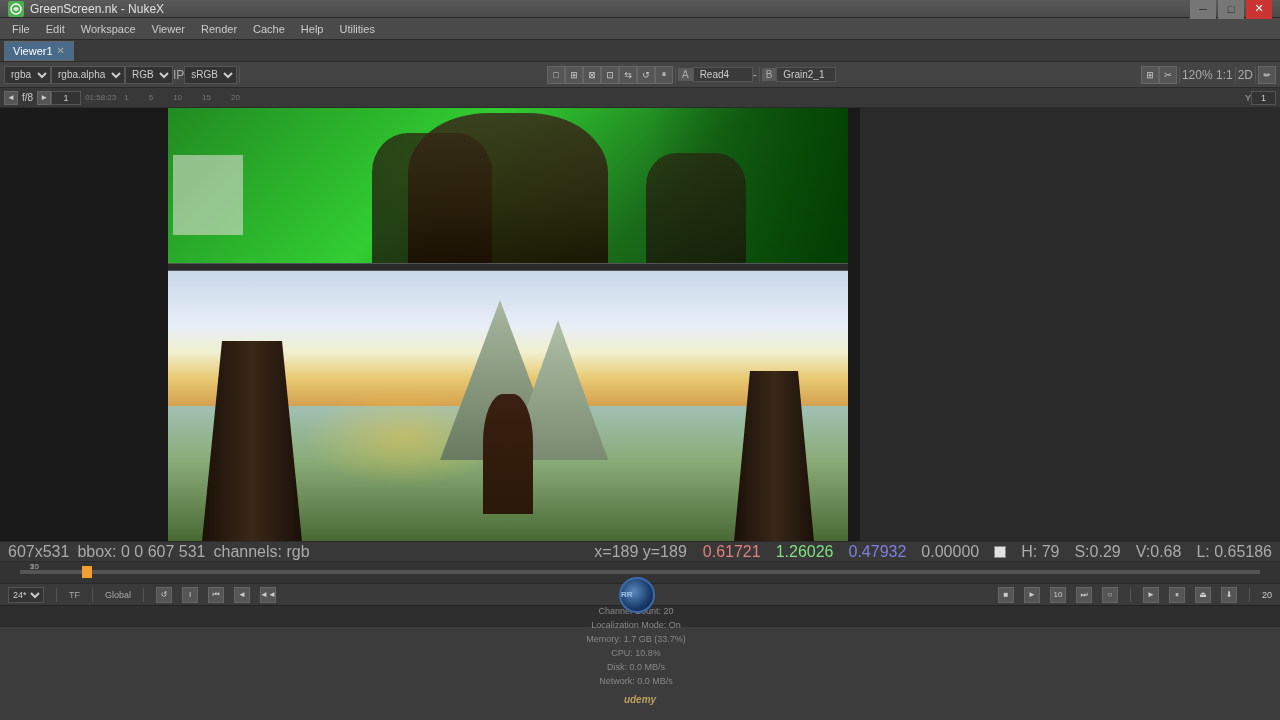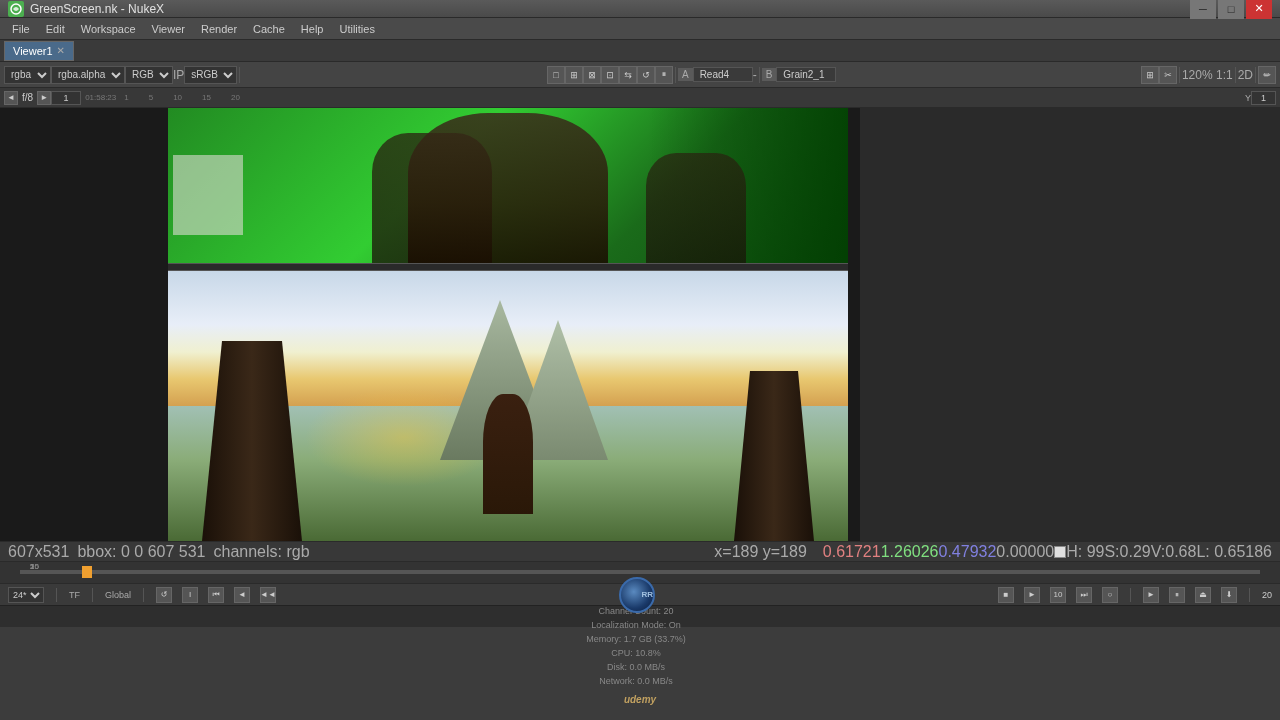--- a/index.html
+++ b/index.html
@@ -408,21 +408,21 @@
       color: #aaa;
       gap: 8px;
       text-align: right;
     }
     .status-coords {
       margin-left: auto;
       margin-right: 8px;
     }
     .status-color-values {
       display: flex;
-      gap: 0;
+      gap: 15px;
       align-items: center;
     }
     .color-swatch {
       width: 12px;
       height: 12px;
       background: #e0e0e0;
       border: 1px solid #888;
     }
 
     
@@ -638,21 +638,21 @@
   <span>607x531</span>
   <span>bbox: 0 0 607 531</span>
   <span>channels: rgb</span>
   <span class="status-coords">x=189 y=189</span>
   <div class="status-color-values">
     <span style="color:#e08080;">0.61721</span>
     <span style="color:#80e080;">1.26026</span>
     <span style="color:#8080e0;">0.47932</span>
     <span>0.00000</span>
     <div class="color-swatch"></div>
-    <span>H: 99</span>
+    <span>H: 79</span>
     <span>S:0.29</span>
     <span>V:0.68</span>
     <span>L: 0.65186</span>
   </div>
 </div>
 
 <div id="timeline-scrubber">
   <div class="scrubber-track">
     <div class="scrubber-handle"></div>
   </div>
@@ -676,21 +676,21 @@
   <span style="font-size:9px;color:#aaa;">Global</span>
   <div class="pb-separator"></div>
   <div class="pb-btn">↺</div>
   <div class="pb-btn">I</div>
   <div class="pb-btn">⏮</div>
   <div class="pb-btn">◄</div>
   <div class="pb-btn">◄◄</div>
   <div class="pb-spacer"></div>
 
   <div style="width:80px;height:18px;position:relative;display:flex;align-items:center;justify-content:center;">
-    <div style="width:36px;height:36px;border-radius:50%;background:radial-gradient(circle at 40% 40%, #5a8ac0 0%, #1a3a6a 60%, #0a1a3a 100%);border:2px solid #3a6aaa;display:flex;align-items:center;justify-content:flex-end;position:absolute;">
+    <div style="width:36px;height:36px;border-radius:50%;background:radial-gradient(circle at 40% 40%, #5a8ac0 0%, #1a3a6a 60%, #0a1a3a 100%);border:2px solid #3a6aaa;display:flex;align-items:center;justify-content:flex-start;position:absolute;">
       <span style="font-size:8px;color:#a0c0e0;font-weight:bold;">RR</span>
     </div>
   </div>
 
   <div class="pb-spacer"></div>
   <div class="pb-btn">■</div>
   <div class="pb-btn">►</div>
   <div class="pb-btn">10</div>
   <div class="pb-btn">⏭</div>
   <div class="pb-btn">○</div>

